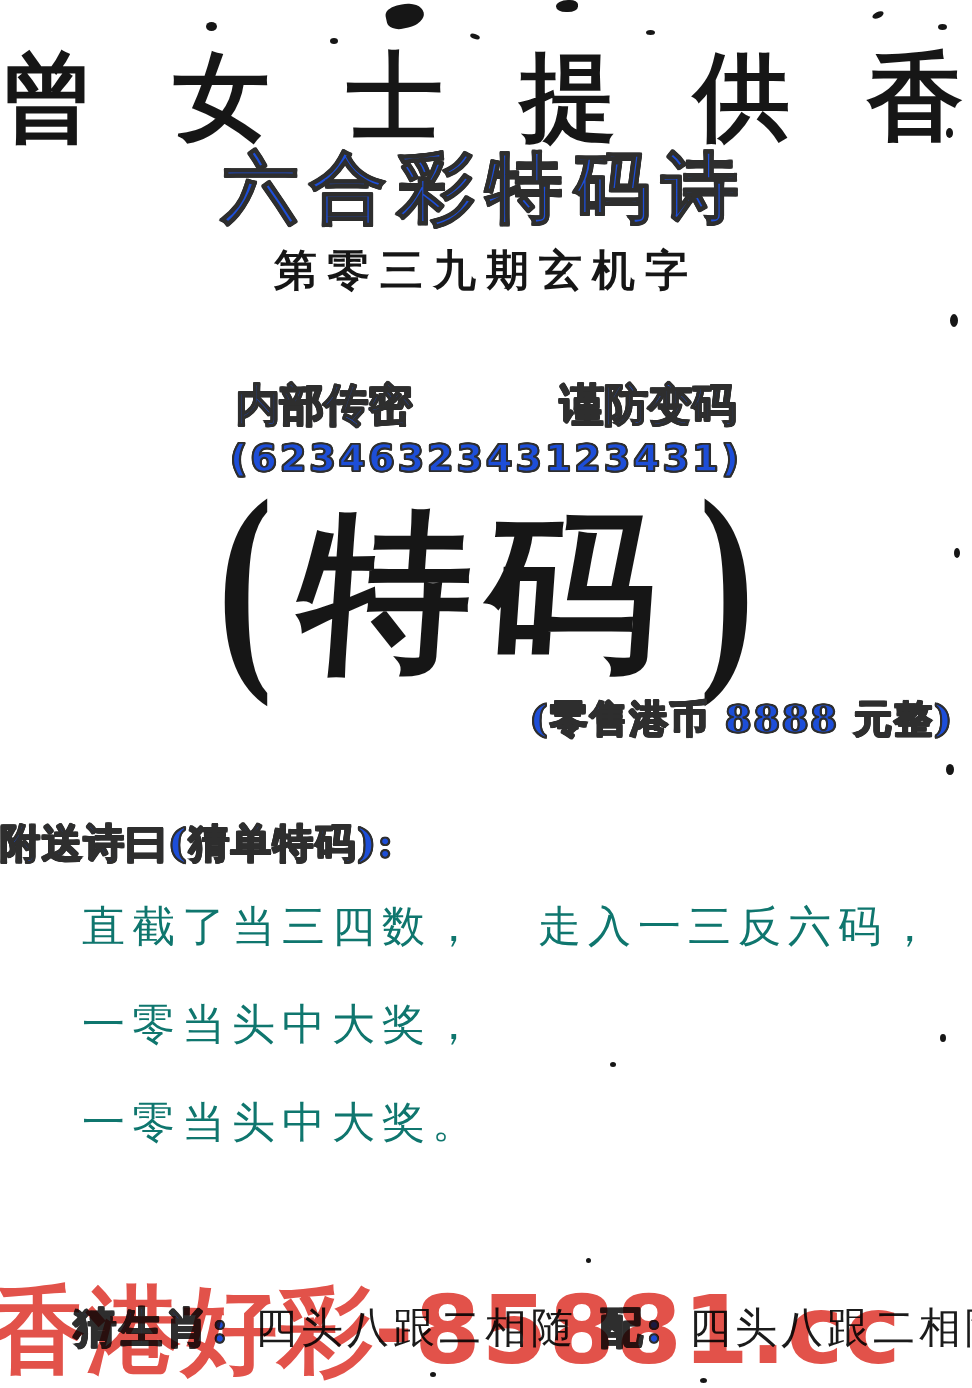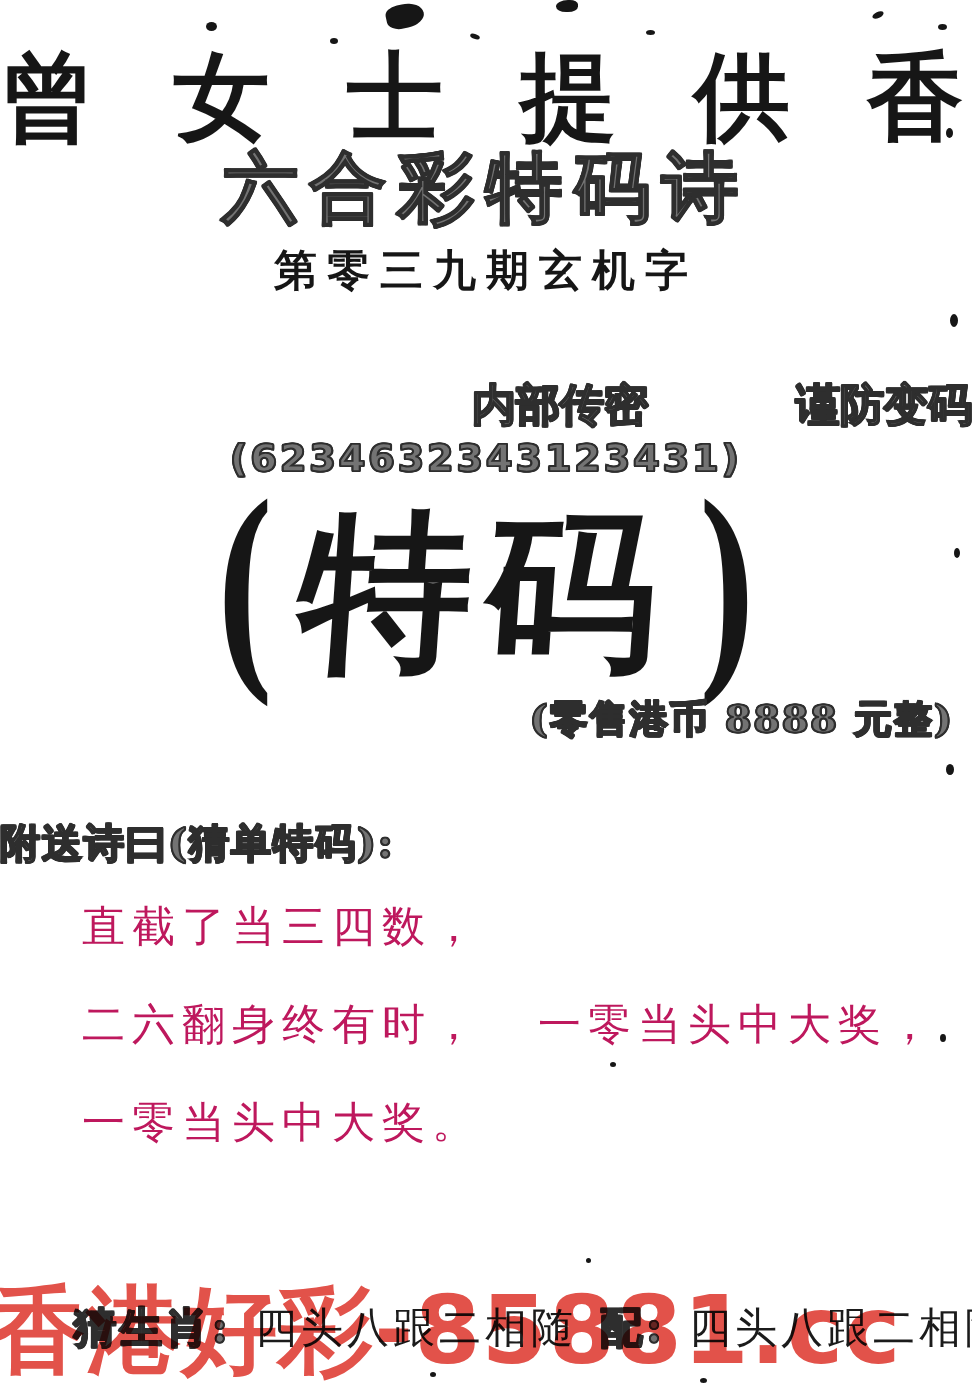--- a/index.html
+++ b/index.html
@@ -12,35 +12,35 @@
     font-family:"DejaVu Serif","Liberation Serif",serif;
     color:#1b1b1b;
   }
   .row{position:absolute;left:0;width:100%;text-align:center;white-space:nowrap;}
 
   
   .solid{color:#161616;font-weight:bold;}
 
   
   .hollow{
-    color:#737373;
+    color:#1d4ed8;
     font-weight:bold;
     -webkit-text-stroke:1.6px #2e2e2e;
     text-shadow:
       1.3px 0 0 #2e2e2e, -1.3px 0 0 #2e2e2e,
       0 1.3px 0 #2e2e2e, 0 -1.3px 0 #2e2e2e,
       1px 1px 0 #2e2e2e, -1px -1px 0 #2e2e2e,
       1px -1px 0 #2e2e2e, -1px 1px 0 #2e2e2e;
   }
 
   .title1{top:34px;font-size:96px;letter-spacing:22px;}
   .title2{top:138px;font-size:76px;letter-spacing:12px;}
   .title3{top:242px;font-size:43px;letter-spacing:10px;}
 
-  .notice{top:376px;font-size:44px;text-align:right;}
+  .notice{top:376px;font-size:44px;}
   .notice .gap{display:inline-block;width:120px;}
 
   .codeseq{top:436px;font-size:38px;letter-spacing:3px;
            font-family:"DejaVu Sans","Liberation Sans",sans-serif;}
 
   .bigcode{top:472px;height:240px;display:flex;align-items:center;justify-content:center;}
   .bigcode .paren{font-size:130px;font-weight:bold;display:inline-block;
                   transform:scaleY(1.75);line-height:1;}
   .bigcode .paren.open{margin-right:26px;}
   .bigcode .paren.close{margin-left:26px;}
@@ -48,21 +48,21 @@
                  transform:skewX(-4deg);}
 
   .price{top:694px;text-align:right;padding-right:28px;box-sizing:border-box;
          font-size:38px;letter-spacing:2px;margin-left:10px;}
 
   .intro{top:816px;text-align:left;box-sizing:border-box;
          font-size:40px;letter-spacing:2px;}
 
   .poem{position:absolute;top:898px;left:82px;right:34px;}
   .poem .prow{display:flex;justify-content:space-between;margin-bottom:40px;}
-  .poem .pline{font-size:43px;letter-spacing:7px;white-space:nowrap;color:#be185d;}
+  .poem .pline{font-size:43px;letter-spacing:7px;white-space:nowrap;color:#0f766e;}
 
   .zodiac{top:1300px;text-align:left;padding-left:74px;box-sizing:border-box;
           font-size:42px;letter-spacing:4px;z-index:1;}
   .zodiac .seg{margin-right:6px;}
 
   .watermark{
     position:absolute;left:-10px;bottom:-8px;z-index:2;
     font-family:"DejaVu Sans","Liberation Sans",sans-serif;
     font-weight:bold;font-size:95px;letter-spacing:1px;white-space:nowrap;
     mix-blend-mode:multiply;pointer-events:none;
@@ -95,23 +95,23 @@
     <span class="paren close solid">)</span>
   </div>
 
   <div class="row price hollow">(零售港币 8888 元整)</div>
 
   <div class="row intro hollow">附送诗曰(猜单特码):</div>
 
   <div class="poem">
     <div class="prow">
       <span class="pline">直截了当三四数，</span>
+      <span class="pline">走入一三反六码，</span>
     </div>
     <div class="prow">
-      <span class="pline">二六翻身终有时，</span>
       <span class="pline">一零当头中大奖，</span>
     </div>
     <div class="prow">
       <span class="pline">一零当头中大奖。</span>
     </div>
   </div>
 
   <div class="row zodiac">
     <span class="seg hollow">猜生肖:</span>
     <span class="seg">四头八跟二相随</span>

